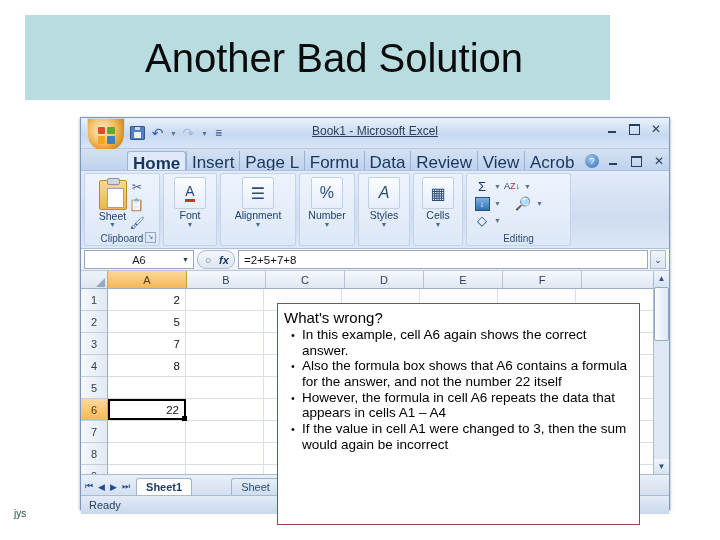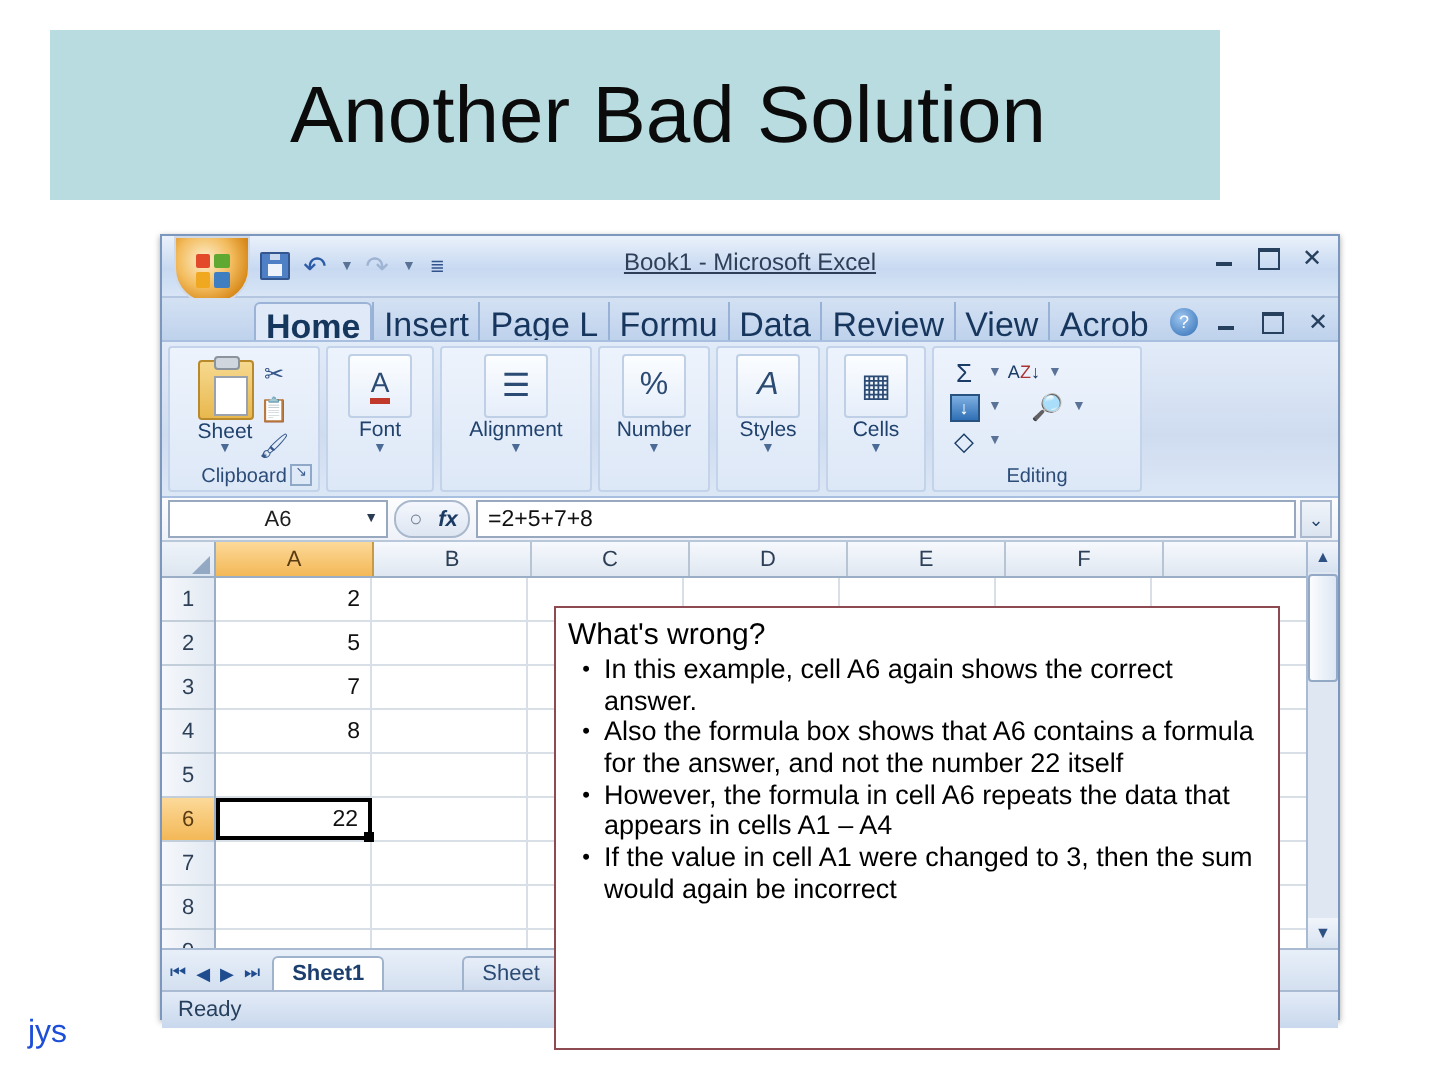--- a/index.html
+++ b/index.html
@@ -205,21 +205,21 @@
     position:absolute;left:277px;top:303px;width:363px;height:222px;
     background:#ffffff;border:1px solid #8d4a50;box-sizing:border-box;
     padding:5px 6px 4px 6px;
   }
   #ov-head{font-size:15px;color:#000;margin-bottom:1px;font-weight:400;}
   .ov-li{display:flex;font-size:13.5px;color:#000;line-height:1.16;margin-bottom:0px;}
   .ov-bul{width:18px;flex:0 0 18px;text-align:center;font-size:11px;padding-top:2px;}
   .ov-txt{flex:1;}
   
   #footer-note{
-    position:absolute;left:14px;top:508px;font-size:16px;color:#1d4ed8;
+    position:absolute;left:14px;top:508px;font-size:10px;color:#14532d;
   }
 </style>
 </head>
 <body>
 
 <div id="title-band">
   <div id="title-text">Another Bad Solution</div>
 </div>
 
 <div id="excel-window">

